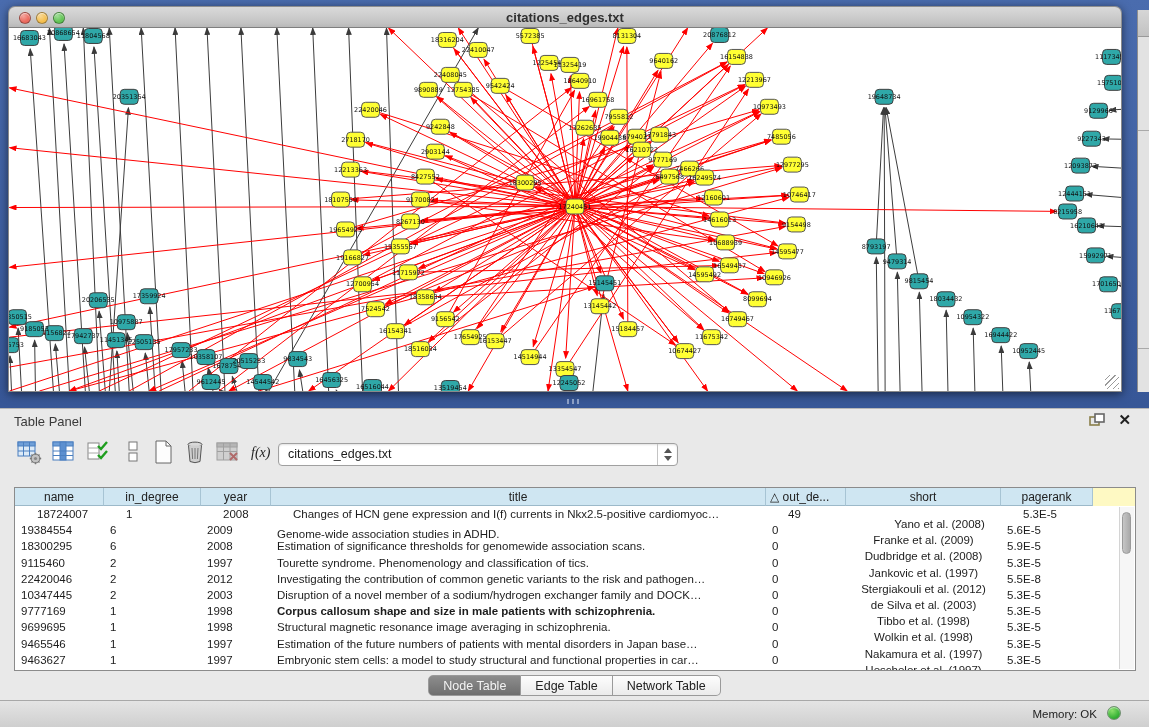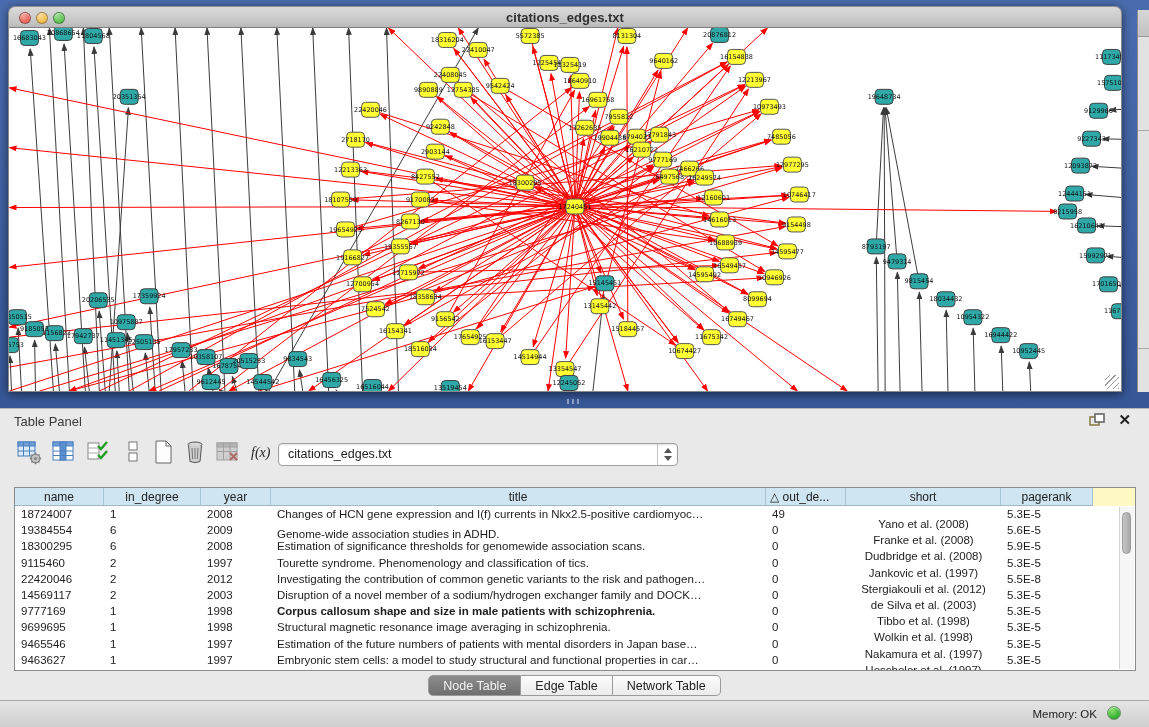--- a/index.html
+++ b/index.html
@@ -846,35 +846,35 @@
           <div class="th" style="width: 89px;">name</div>
           <div class="th" style="width: 97px;">in_degree</div>
           <div class="th" style="width: 70px;">year</div>
           <div class="th" style="width: 495px;">title</div>
           <div class="th sorted" style="width: 80px;">△ out_de...</div>
           <div class="th" style="width: 155px;">short</div>
           <div class="th" style="width: 92px;">pagerank</div>
         </div>
       <div id="tbody">
           <div class="tr">
-            <div class="td" style="width: 89px;">18724007</div>
+            <div class="td" style="width: 89px; margin-left: 16px;">18724007</div>
             <div class="td" style="width: 97px;">1</div>
             <div class="td" style="width: 70px;">2008</div>
             <div class="td" style="width: 495px;">Changes of HCN gene expression and I(f) currents in Nkx2.5-positive cardiomyoc…</div>
             <div class="td" style="width: 80px;">49</div>
             <div class="td center" style="width: 155px;">Yano et al. (2008)</div>
             <div class="td" style="width: 92px;">5.3E-5</div>
           </div>
           <div class="tr">
             <div class="td" style="width: 89px;">19384554</div>
             <div class="td" style="width: 97px;">6</div>
             <div class="td" style="width: 70px;">2009</div>
             <div class="td" style="width: 495px; margin-top: 7px;">Genome-wide association studies in ADHD.</div>
             <div class="td" style="width: 80px;">0</div>
-            <div class="td center" style="width: 155px;">Franke et al. (2008)</div>
+            <div class="td center" style="width: 155px;">Franke et al. (2009)</div>
             <div class="td" style="width: 92px;">5.6E-5</div>
           </div>
           <div class="tr">
             <div class="td" style="width: 89px;">18300295</div>
             <div class="td" style="width: 97px;">6</div>
             <div class="td" style="width: 70px;">2008</div>
             <div class="td" style="width: 495px;">Estimation of significance thresholds for genomewide association scans.</div>
             <div class="td" style="width: 80px;">0</div>
             <div class="td center" style="width: 155px;">Dudbridge et al. (2008)</div>
             <div class="td" style="width: 92px;">5.9E-5</div>
@@ -891,21 +891,21 @@
           <div class="tr">
             <div class="td" style="width: 89px;">22420046</div>
             <div class="td" style="width: 97px;">2</div>
             <div class="td" style="width: 70px;">2012</div>
             <div class="td" style="width: 495px;">Investigating the contribution of common genetic variants to the risk and pathogen…</div>
             <div class="td" style="width: 80px;">0</div>
             <div class="td center" style="width: 155px;">Stergiakouli et al. (2012)</div>
             <div class="td" style="width: 92px;">5.5E-8</div>
           </div>
           <div class="tr">
-            <div class="td" style="width: 89px;">14569117</div>
+            <div class="td" style="width: 89px;">10347445</div>
             <div class="td" style="width: 97px;">2</div>
             <div class="td" style="width: 70px;">2003</div>
             <div class="td" style="width: 495px;">Disruption of a novel member of a sodium/hydrogen exchanger family and DOCK…</div>
             <div class="td" style="width: 80px;">0</div>
             <div class="td center" style="width: 155px;">de Silva et al. (2003)</div>
             <div class="td" style="width: 92px;">5.3E-5</div>
           </div>
           <div class="tr">
             <div class="td" style="width: 89px;">9777169</div>
             <div class="td" style="width: 97px;">1</div>

